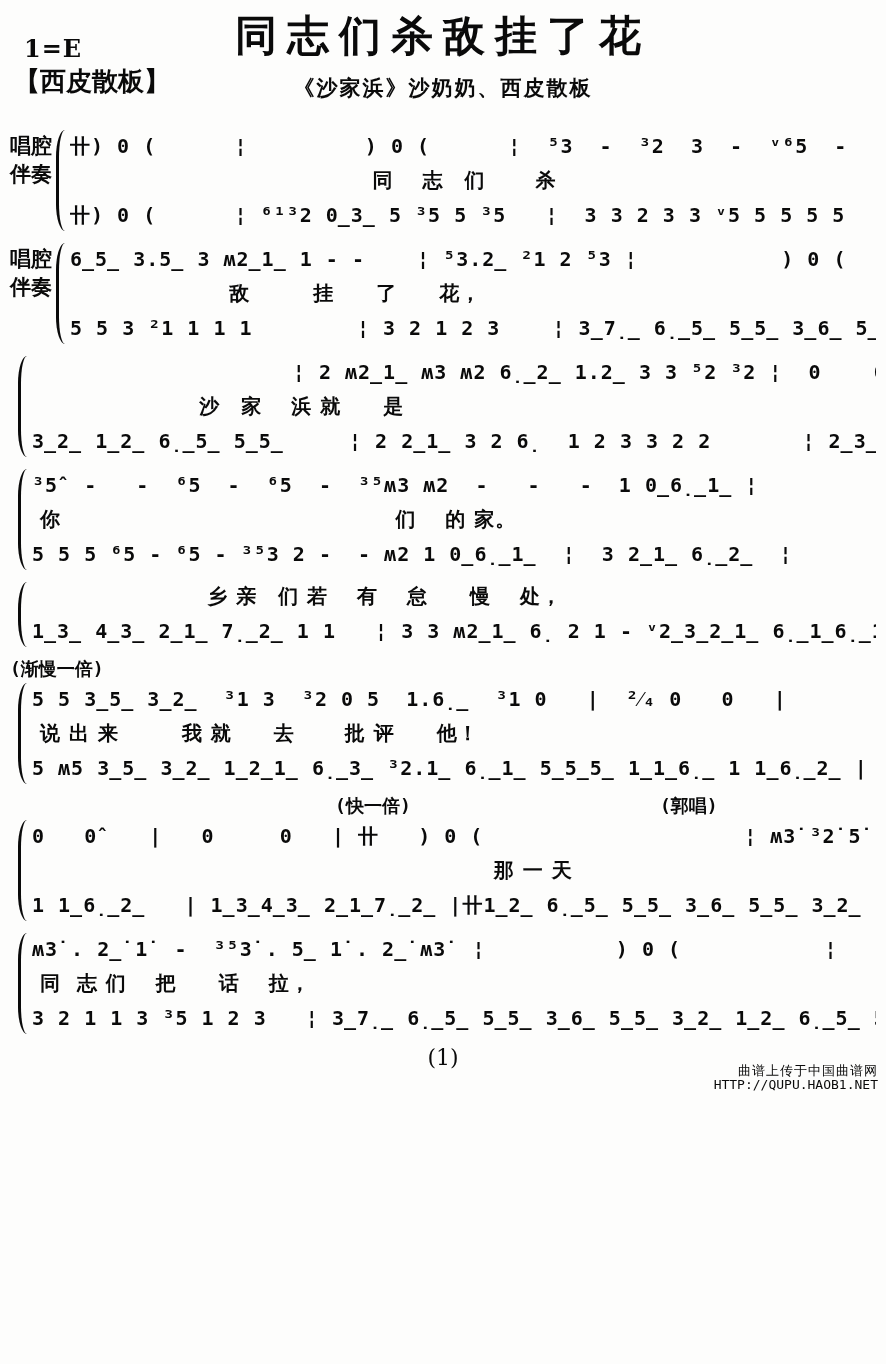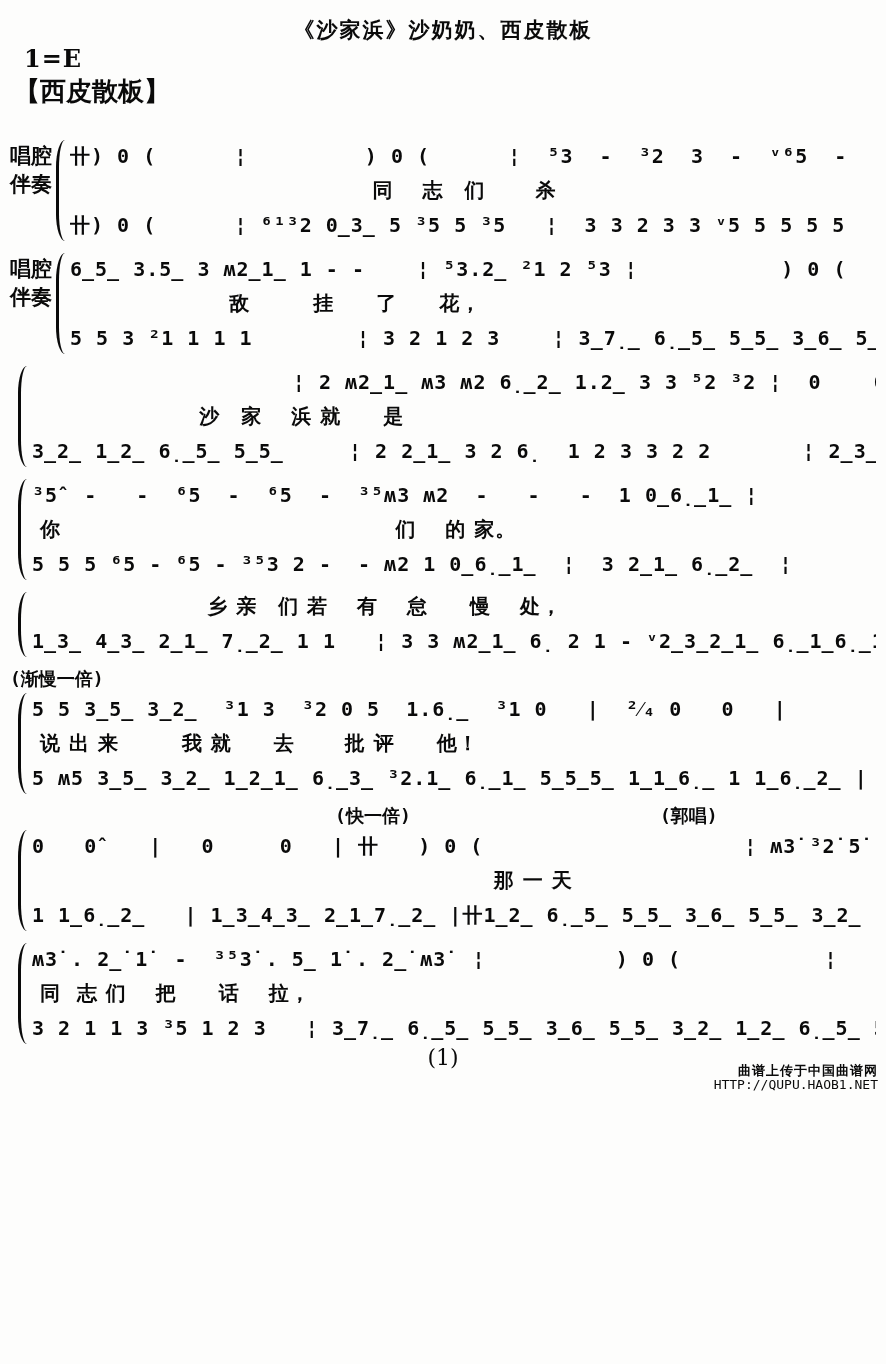--- a/index.html
+++ b/index.html
@@ -70,31 +70,32 @@
   .page-num {
     position: absolute; left: 0; right: 0; bottom: 26px;
     text-align: center;
     font-family: "DejaVu Serif", serif;
     font-size: 22px;
   }
   .credit {
     position: absolute; right: 8px; bottom: 4px;
     text-align: right; line-height: 14px;
   }
-  .credit-cn { font-weight: 700; font-size: 13px; letter-spacing: 1px; }
+  .credit-cn { font-weight: 400; font-size: 13px; letter-spacing: 1px; }
   .credit-url { font-family: "DejaVu Sans Mono", monospace; font-weight: 400; font-size: 13px; margin-left: 17px; }
 </style>
 </head>
 <body>
 
 <div class="page">
 
   <div class="header">
     <div class="key-sig">1=E</div>
     <div class="mode">【西皮散板】</div>
+    <div class="title">同志们杀敌挂了花</div>
     <div class="subtitle">《沙家浜》沙奶奶、西皮散板</div>
   </div>
 
   <div class="system">
     <div class="sys-body">
       <div class="label-col">
         <div>唱腔</div>
         <div>伴奏</div>
       </div>
       <div class="brace"></div>

